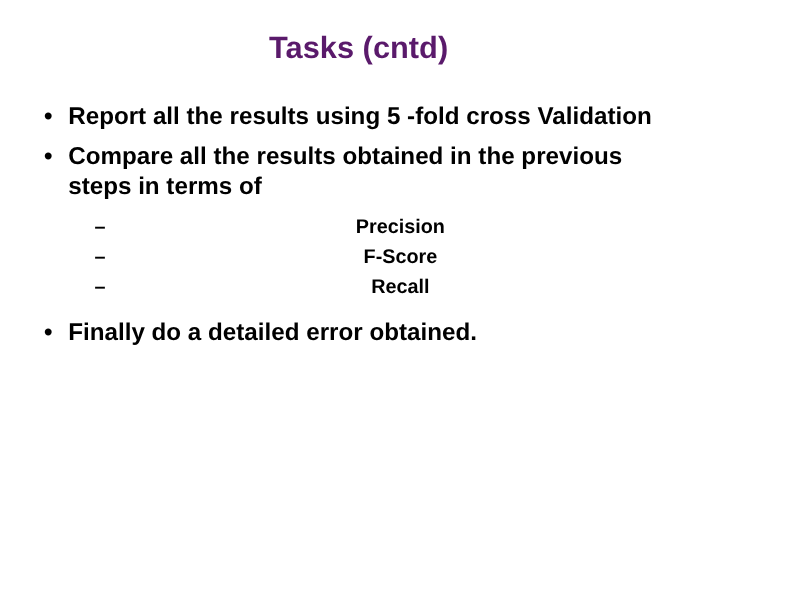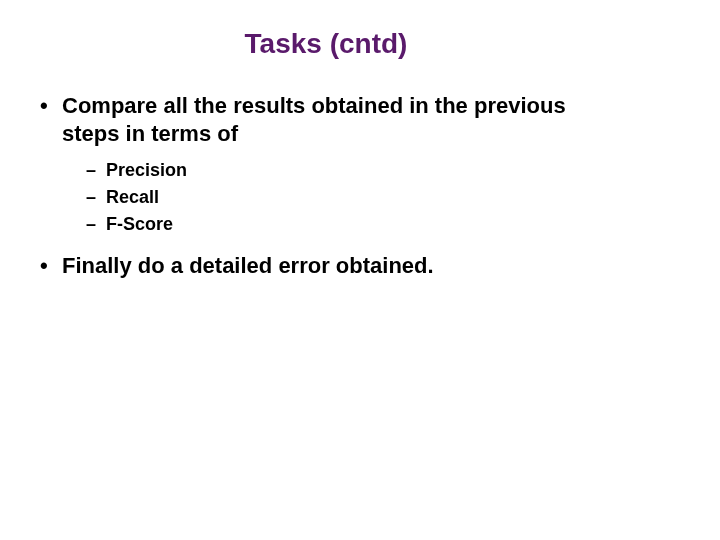--- a/index.html
+++ b/index.html
@@ -50,46 +50,50 @@
     padding: 0;
     margin: 10px 0 14px 24px;
     font-size: 18px;
     font-weight: bold;
     line-height: 1.5;
   }
   ul.level2 > li {
     position: relative;
     padding-left: 20px;
     margin: 0;
+    text-align: center;
   }
   ul.level2 > li::before {
     content: "–";
     position: absolute;
     left: 0;
     top: 0;
   }
 </style>
 </head>
 <body>
 
 <div class="slide">
   <div class="title">Tasks (cntd)</div>
 
   <ul class="level1">
     <li>
+      <span>Report all the results using 5 -fold cross Validation</span>
+    </li>
+    <li>
       <span>Compare all the results obtained in the previous steps in terms of</span>
       <ul class="level2">
         <li>
           <span>Precision</span>
         </li>
         <li>
-          <span>Recall</span>
+          <span>F-Score</span>
         </li>
         <li>
-          <span>F-Score</span>
+          <span>Recall</span>
         </li>
       </ul>
     </li>
     <li>
       <span>Finally do a detailed error obtained.</span>
     </li>
   </ul>
 </div>
 
 </body></html>

